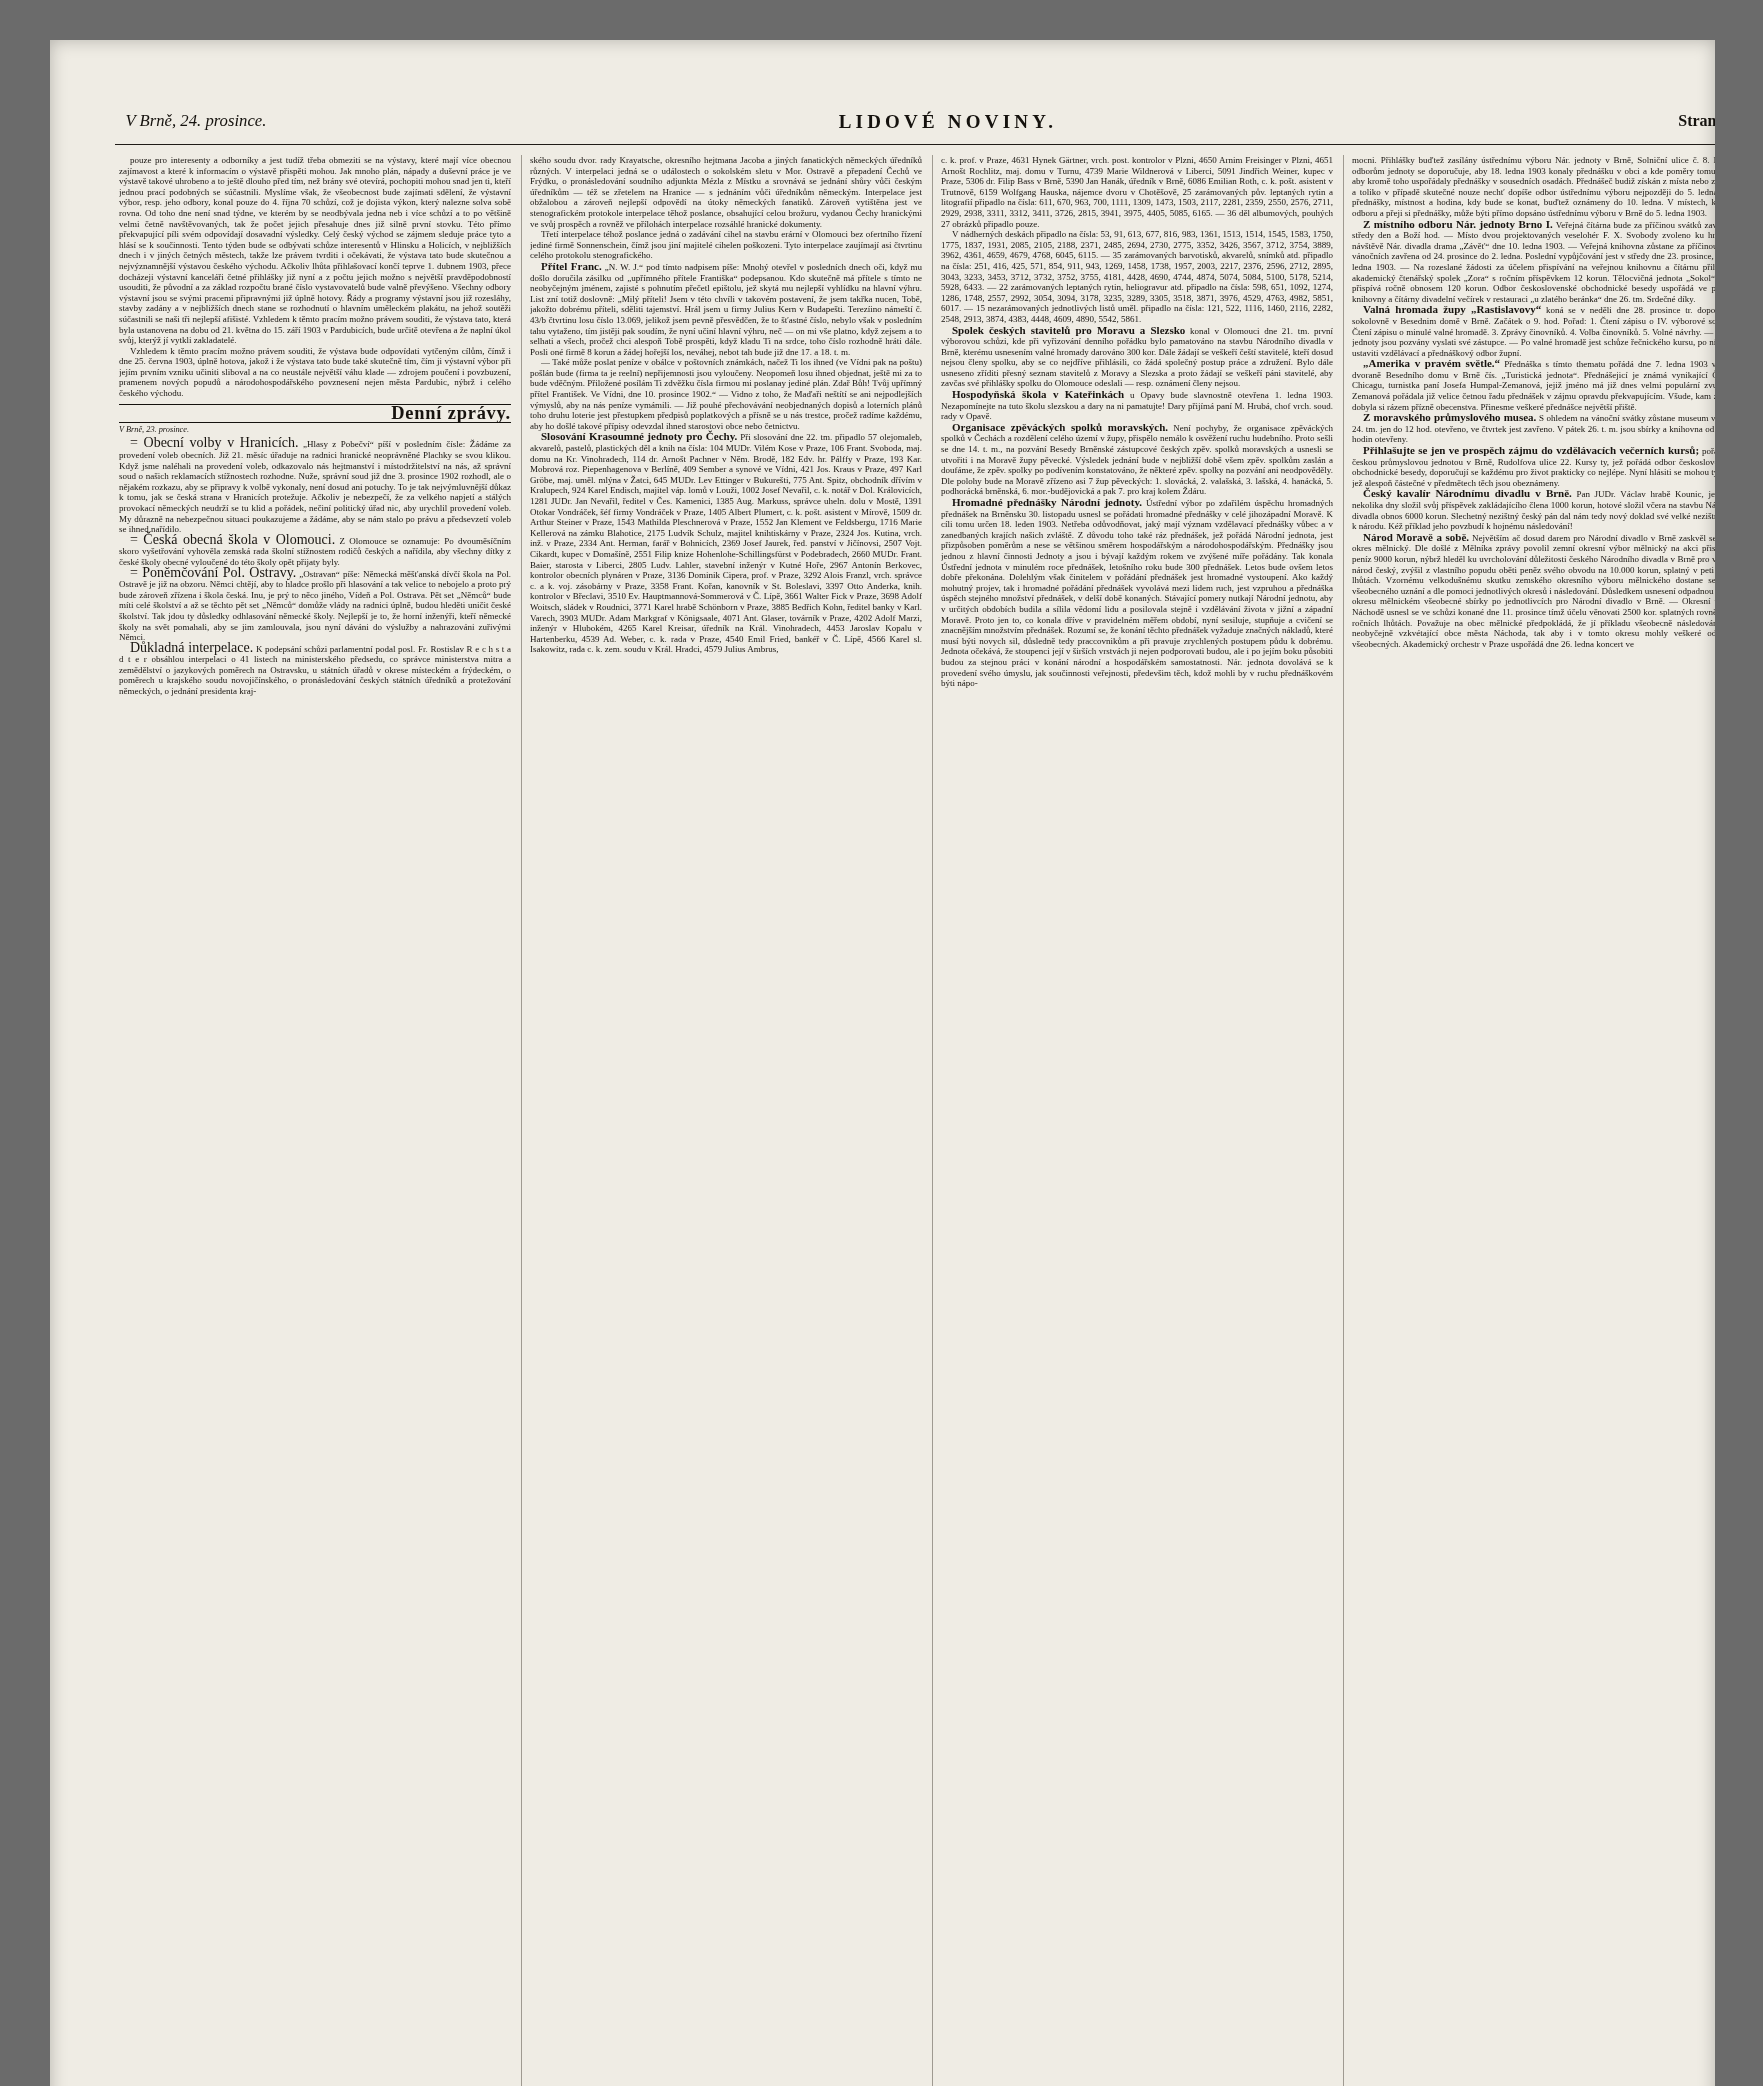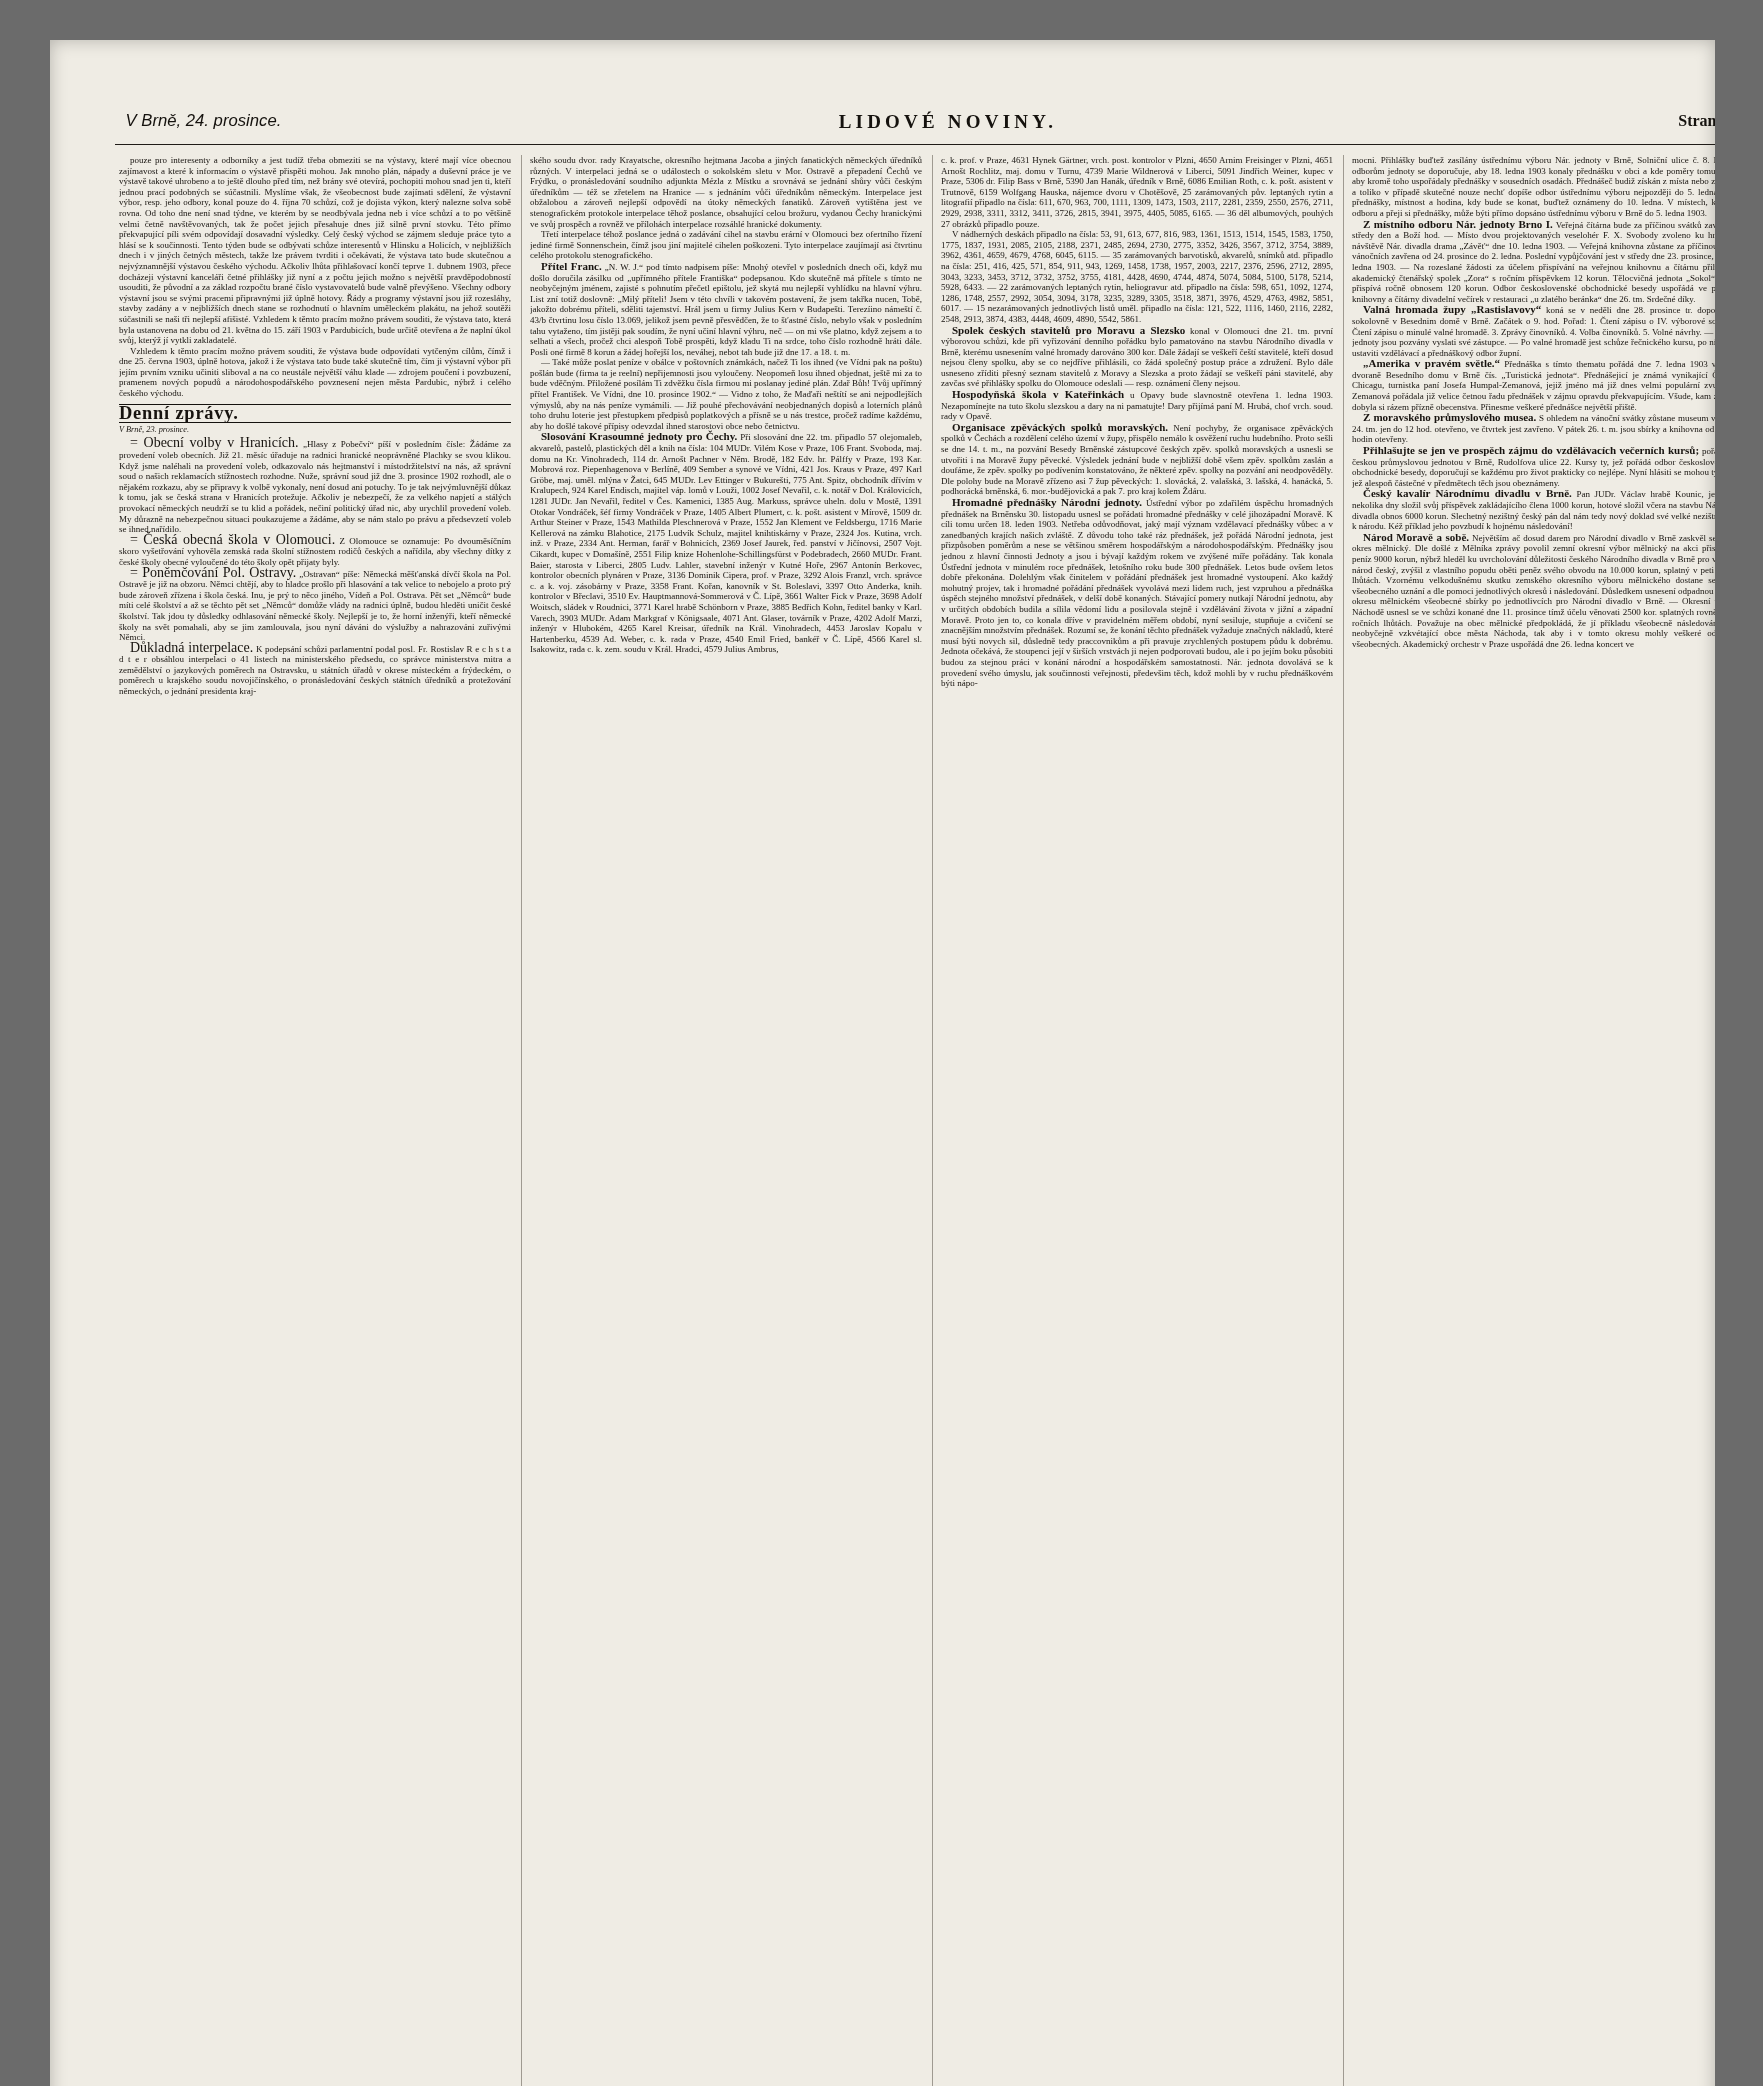--- a/index.html
+++ b/index.html
@@ -36,21 +36,21 @@
     top: 71px;
     width: 1640px;
     height: 29px;
   }
   .mh-left {
     position: absolute;
     left: 12.5px;
     top: 0;
     font-size: 16.7px;
     font-style: italic;
-    font-family: Liberation Sans, sans-serif;
+    font-family: Liberation Serif, serif;
     color: #15120e;
   }
   .mh-center {
     position: absolute;
     left: 15px;
     top: 0;
     width: 1640px;
     text-align: center;
     font-size: 19px;
     letter-spacing: 4.2px;
@@ -137,21 +137,21 @@
     color: #efece4;
     display: block;
     padding: 1.3px 0 1.7px 0;
     margin-bottom: 2.5px;
   }
   .ad-line { font-size: 8.8px; line-height: 10.4px; }
   .ad-line.b { font-weight: bold; font-size: 9.6px; }
   .denni {
     border-top: 1.3px solid #15120e;
     border-bottom: 1.3px solid #15120e;
-    text-align: left;
+    text-align: right;
     font-weight: bold;
     font-size: 18.4px;
     letter-spacing: 0.8px;
     padding: 2.5px 0 3.3px 0;
     margin: 5.8px 0 1.7px 0;
   }
   .bigger { font-size: 11px; font-weight: bold; font-family: Liberation Serif, serif; }
   .edge-l { position:absolute; left:0; top:0; width:50px; height:2540px; background:#6b6b6b; }
   .edge-r { position:absolute; right:0; top:0; width:48px; height:2540px; background:#6b6b6b; }
   .edge-t { position:absolute; left:0; top:0; width:1763px; height:40px; background:#6b6b6b; }

